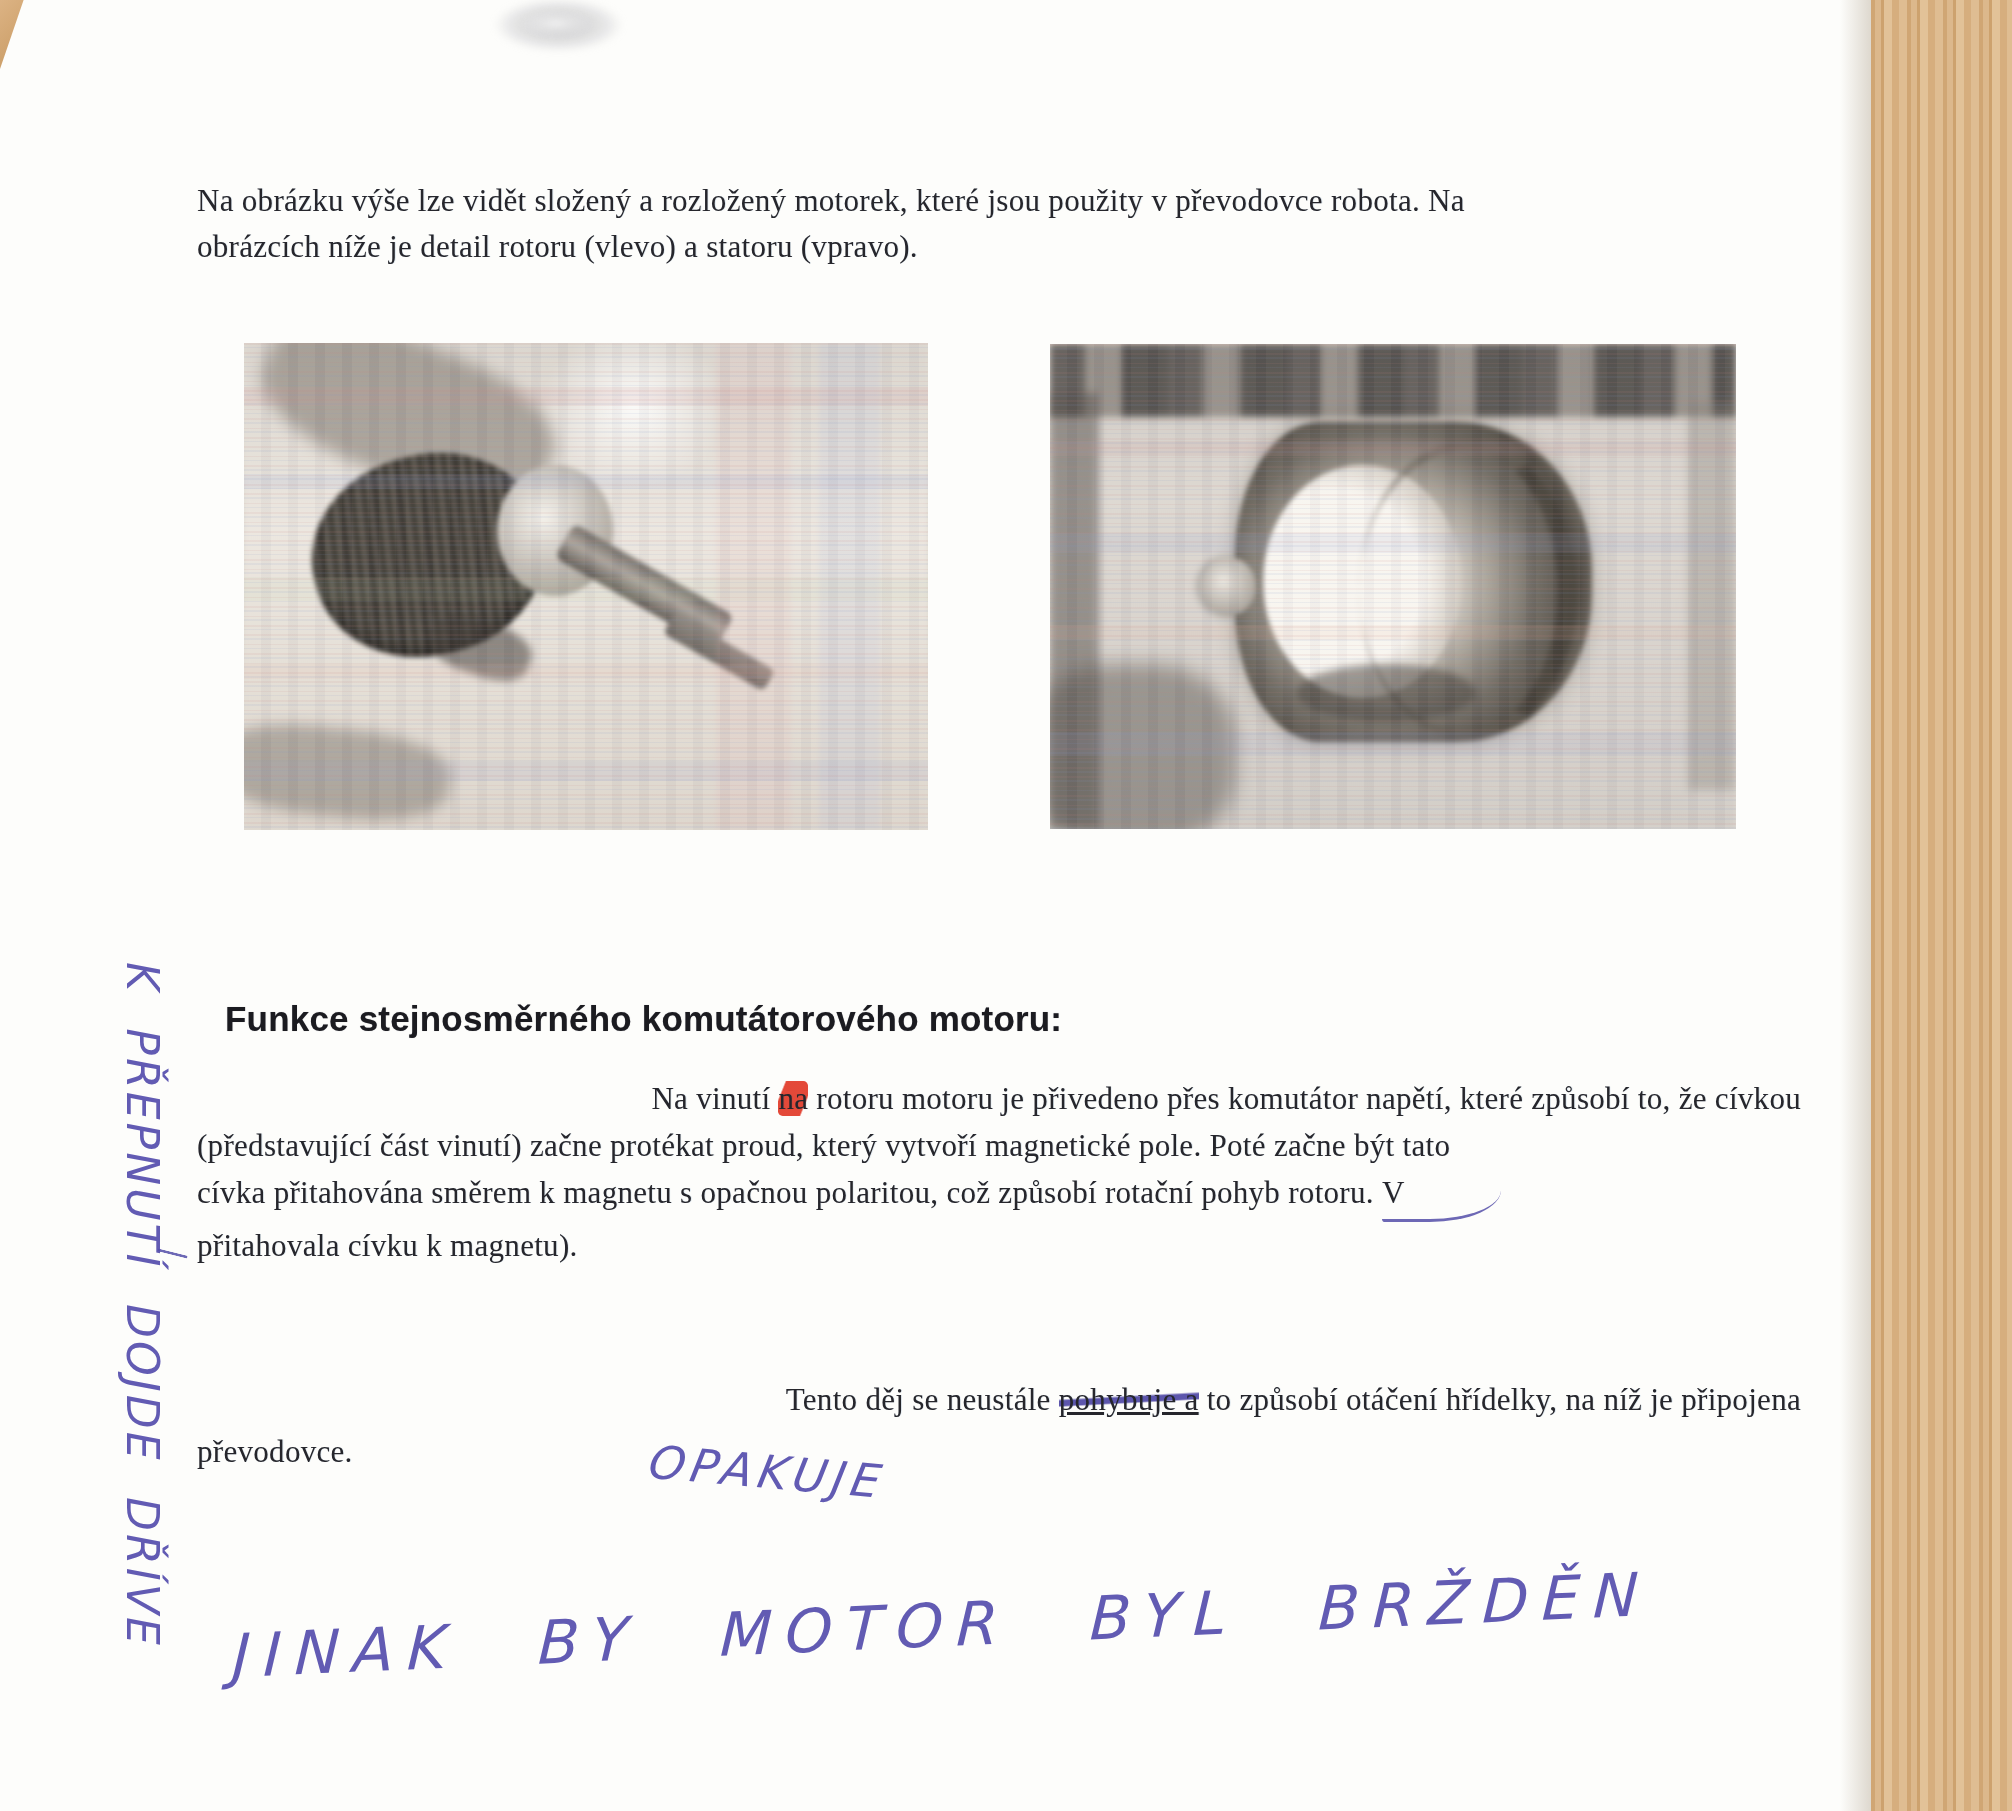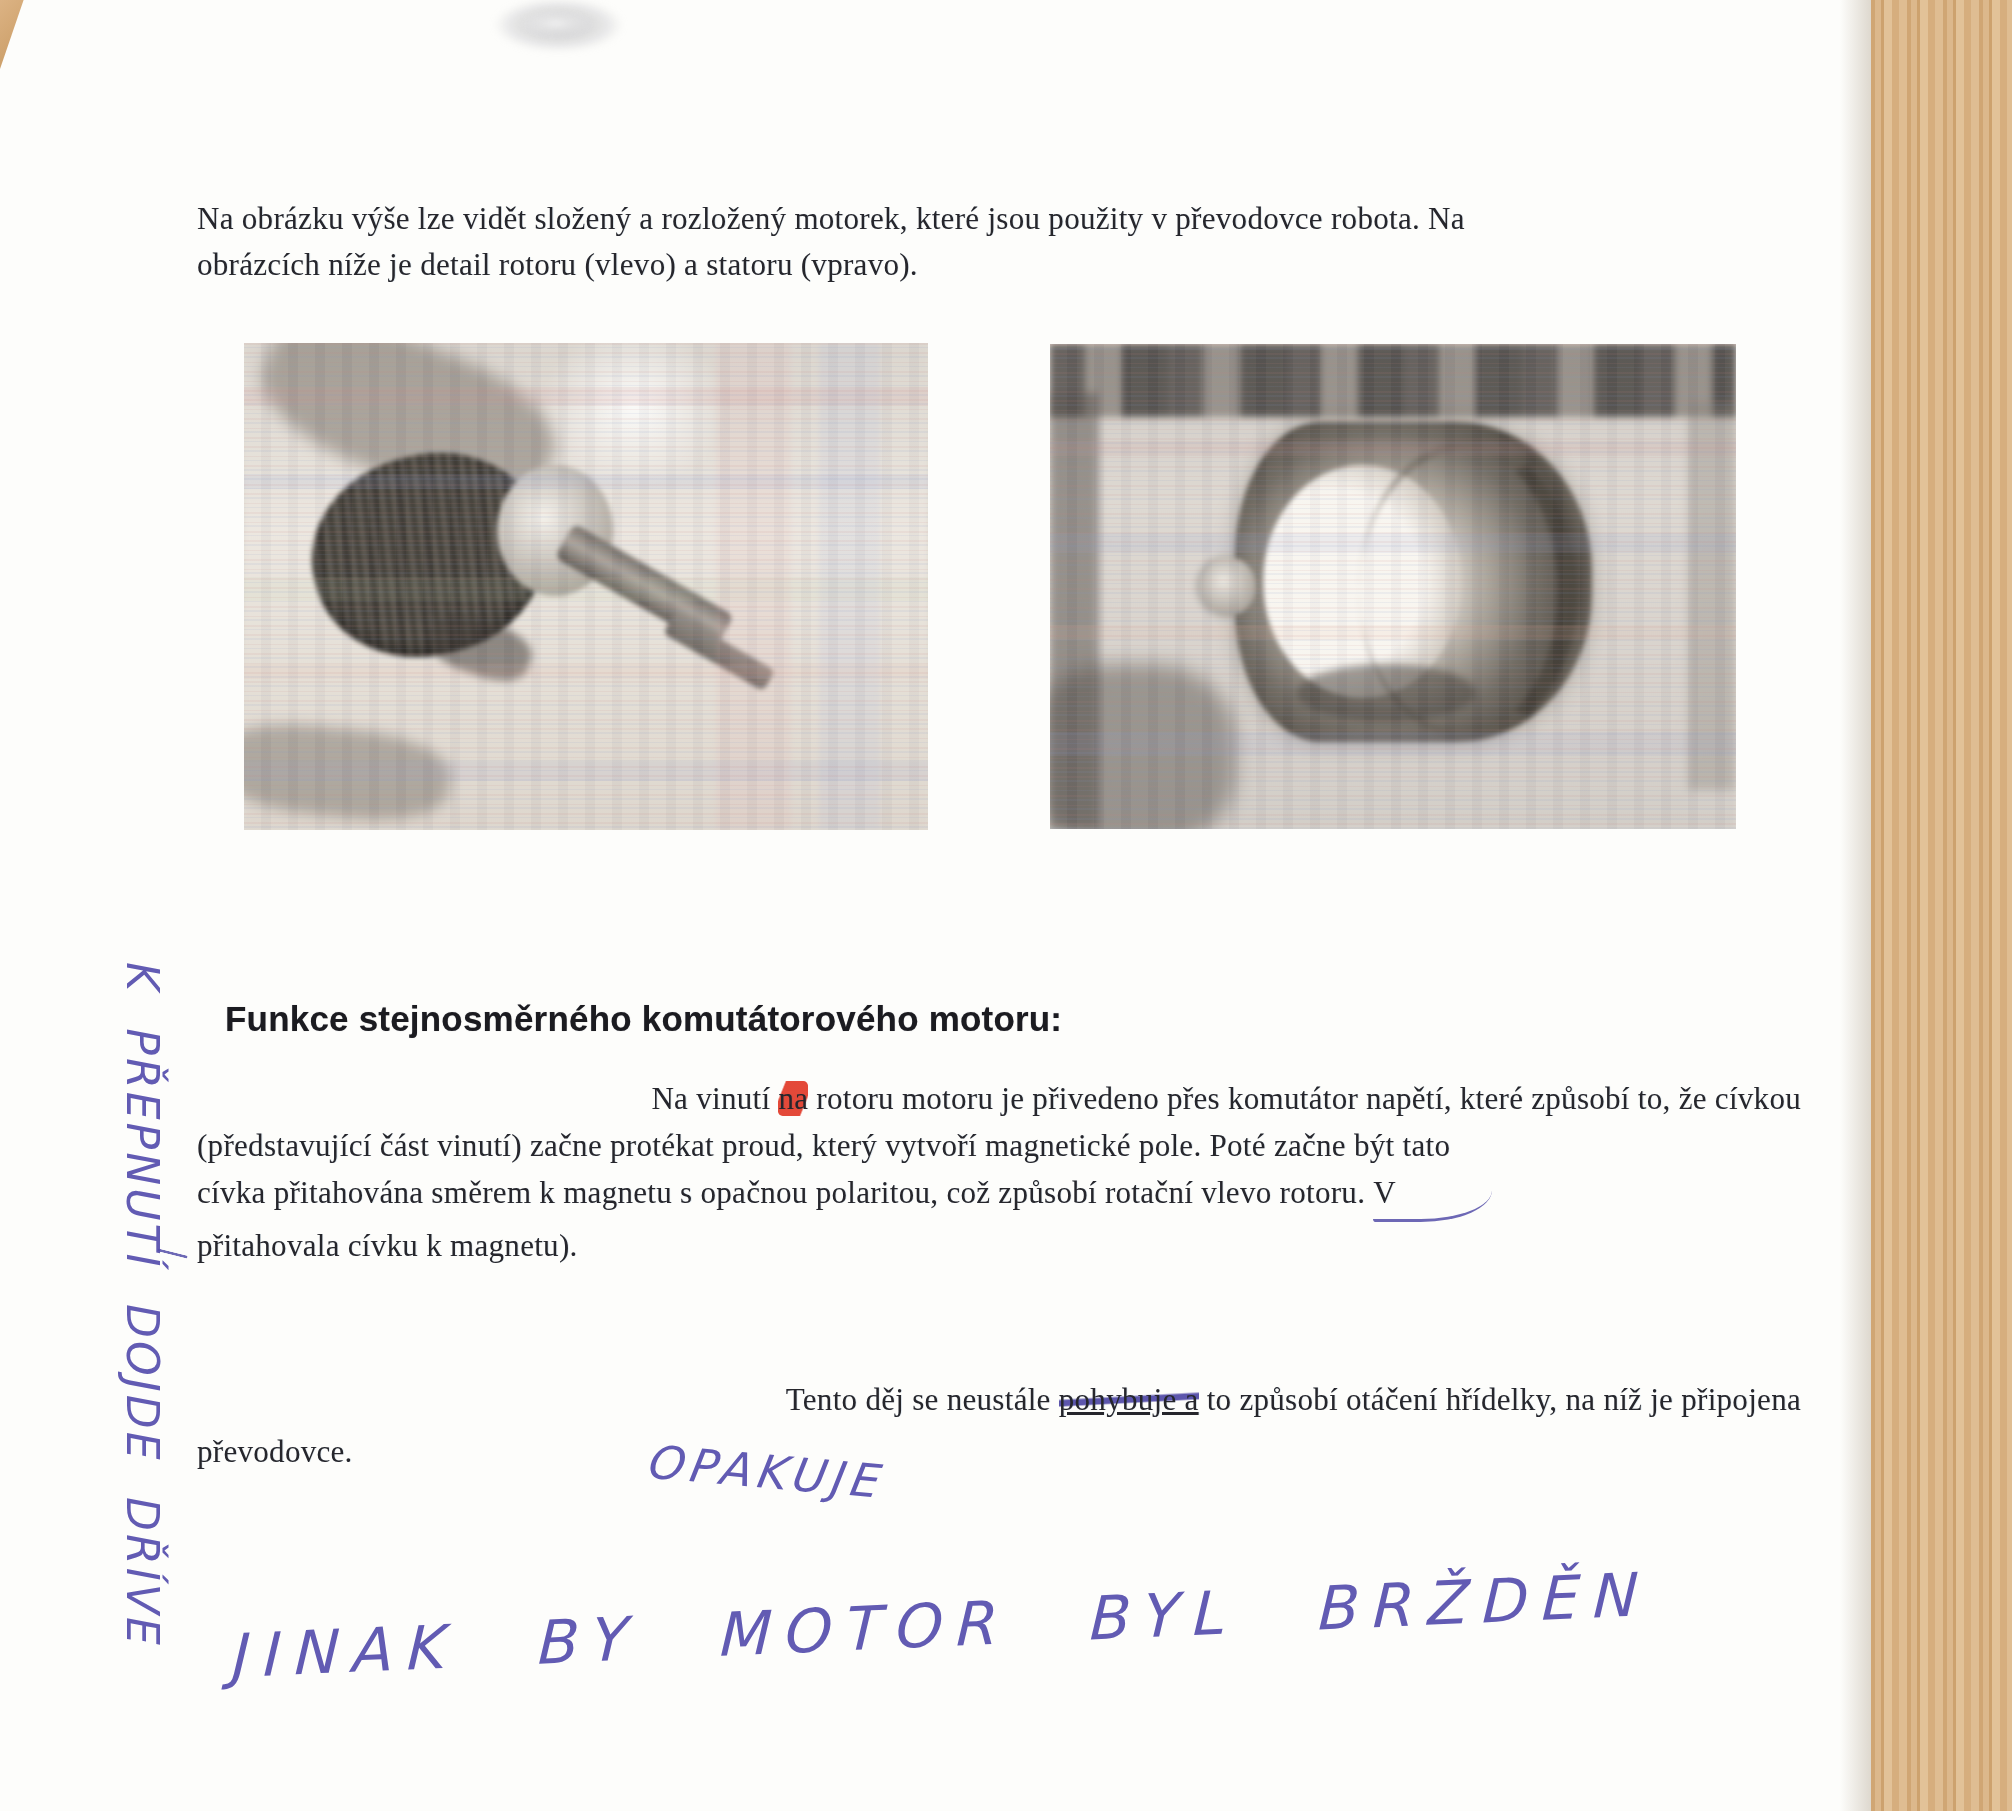--- a/index.html
+++ b/index.html
@@ -34,21 +34,21 @@
   }
   .smudge-core{
     left:509px;top:6.3px;width:94px;height:35px;
     background:radial-gradient(closest-side, rgba(245,245,245,0.9), rgba(245,245,245,0) 80%);
     filter:blur(2.4px);
   }
 
   
   .printed{color:#26262c;font-size:31px;letter-spacing:0.3px;
     text-shadow:0.8px 0 0 rgba(20,90,160,0.12);}
-  .intro{left:197px;top:196px;width:1596px;line-height:46px;}
+  .intro{left:197px;top:178px;width:1596px;line-height:46px;}
   .heading{
     left:209px;top:983px;width:1258px;
     font-family:"Liberation Sans", sans-serif;font-weight:bold;
     font-size:35px;color:#1b1b20;letter-spacing:0.2px;
     text-shadow:0 0 0.8px rgba(40,40,60,0.4);
   }
   .para-fn{left:197px;top:1075px;width:1604px;line-height:47px;}
   .para-rep{left:197px;top:1374px;width:1604px;line-height:52px;}
   .indent{text-indent:134px;text-align:right;}
 
@@ -213,21 +213,21 @@
   <div class="band" style="top:58%;height:3%;background:rgba(228,178,160,0.12)"></div>
   <div class="band" style="top:80%;height:5%;background:rgba(150,160,202,0.12)"></div>
   <div class="scan"></div>
 </figure>
 
 <h2 class="abs heading" style="margin:16px">Funkce stejnosměrného komutátorového motoru:</h2>
 
 <div class="abs printed para-fn">
   <div class="indent"><span>Na vinutí </span><span class="red-marked">na</span><span> rotoru motoru je přivedeno přes komutátor napětí, které způsobí to, že cívkou</span></div>
   <div>(představující část vinutí) začne protékat proud, který vytvoří magnetické pole. Poté začne být tato</div>
-  <div><span>cívka přitahována směrem k magnetu s opačnou polaritou, což způsobí rotační vlevo rotoru. </span><span class="v-underline">V</span></div>
+  <div><span>cívka přitahována směrem k magnetu s opačnou polaritou, což způsobí rotační pohyb rotoru. </span><span class="v-underline">V</span></div>
   <div>přitahovala cívku k magnetu).</div>
 </div>
 <div class="abs pen-hook"></div>
 
 <div class="abs printed para-rep">
   <div class="indent"><span>Tento děj se neustále </span><span class="pen-struck">pohybuje a</span><span> to způsobí otáčení hřídelky, na níž je připojena</span></div>
   <div>převodovce.</div>
 </div>
 
 <div class="abs hand hw-opakuje">OPAKUJE</div>

